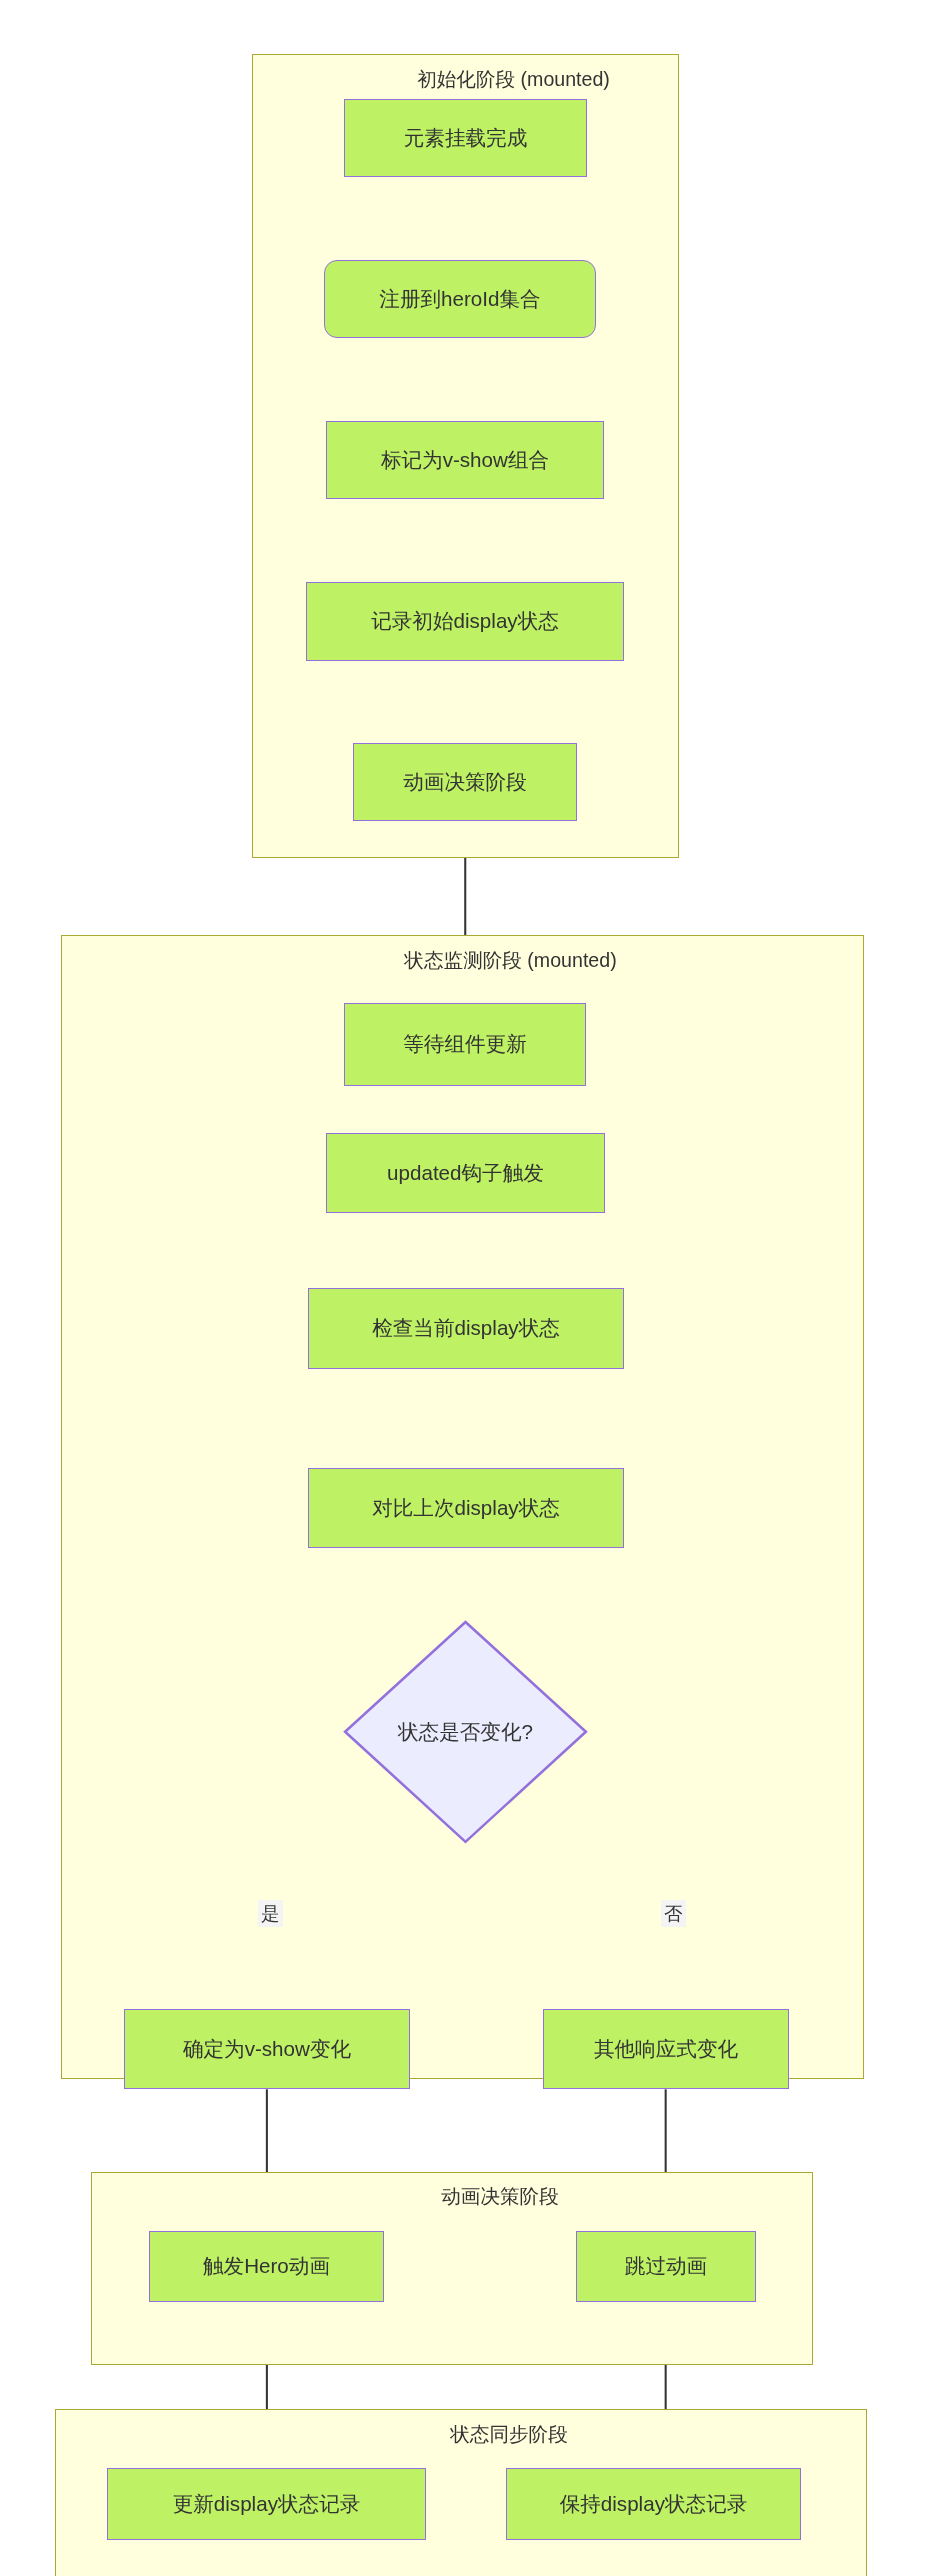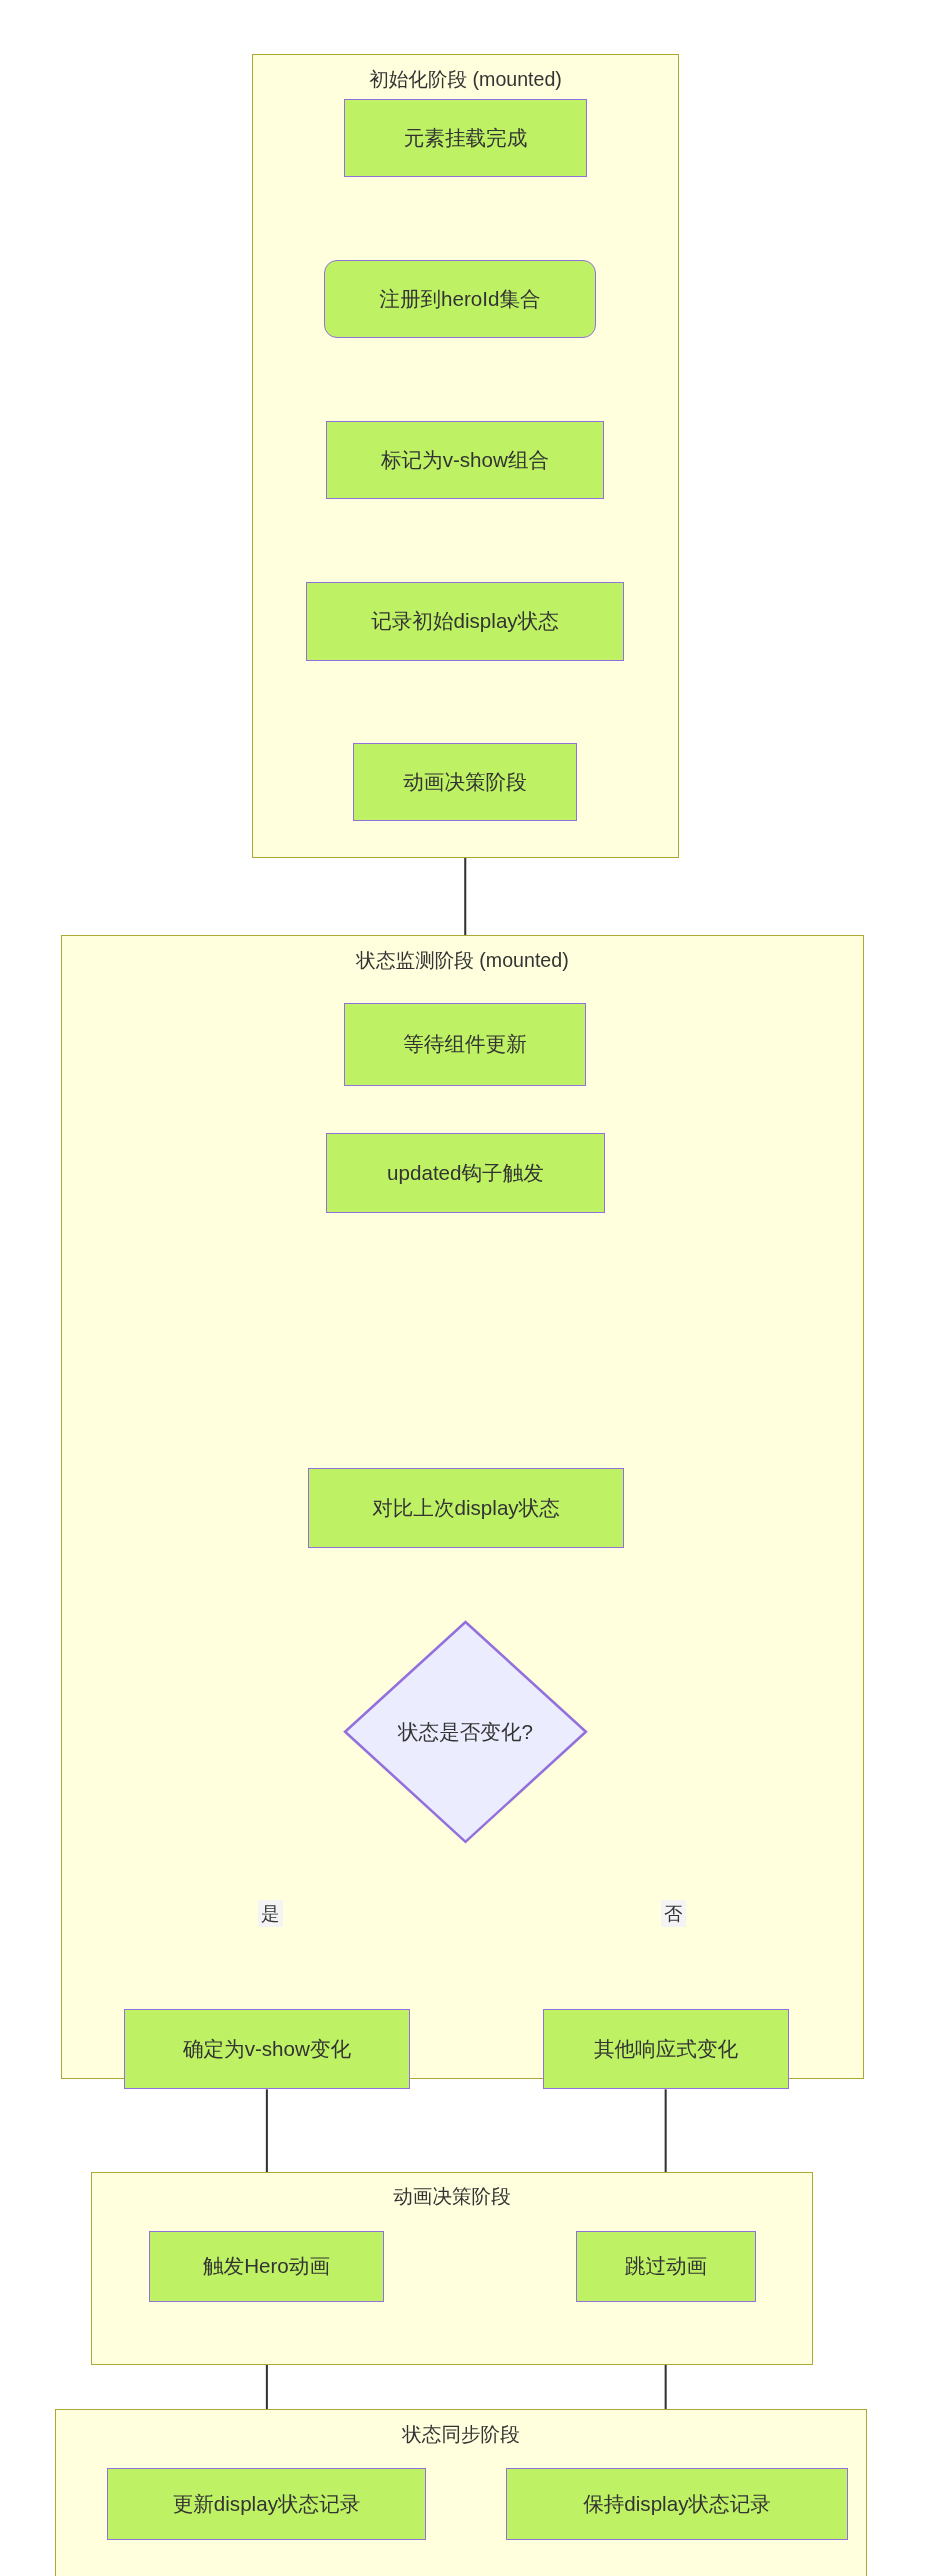--- a/index.html
+++ b/index.html
@@ -27,20 +27,21 @@
   }
   .cluster-title {
     position: absolute;
     left: 0;
     right: 0;
     text-align: center;
     font-size: 19.6px;
     color: #333333;
     font-family: "Liberation Sans", sans-serif;
     white-space: nowrap;
+    padding-left: 48px;
   }
   
   .node {
     position: absolute;
     background: #bef264;
     border: 1.5px solid #9370db;
     box-sizing: border-box;
     display: flex;
     align-items: center;
     justify-content: center;
@@ -178,20 +179,23 @@
   </div>
 
   <div class="node" style="left:344px; top:1003px; width:242px; height:83px;">
     <span>等待组件更新</span>
   </div>
 
   <div class="node" style="left:326px; top:1133px; width:279px; height:80px;">
     <span>updated钩子触发</span>
   </div>
 
+  <div class="node" style="left:308px; top:1288px; width:316px; height:81px;">
+    <span>检查当前display状态</span>
+  </div>
 
   <div class="node" style="left:308px; top:1468px; width:316px; height:80px;">
     <span>对比上次display状态</span>
   </div>
 
   <div class="diamond-wrap" style="left:343px; top:1620px; width:245px; height:224px;">
     <svg class="diamond-shape" viewBox="0 0 476 435" preserveAspectRatio="none" xmlns="http://www.w3.org/2000/svg">
       <polygon points="238,4 472,217 238,431 4,217" fill="#ececff" stroke="#9370db" stroke-width="5"></polygon>
     </svg>
     <div class="diamond-label">状态是否变化?</div>
@@ -210,21 +214,21 @@
   </div>
 
   <div class="node" style="left:107px; top:2468px; width:319px; height:72px;">
     <span>更新display状态记录</span>
   </div>
 
   <div class="node" style="left:576px; top:2231px; width:180px; height:71px;">
     <span>跳过动画</span>
   </div>
 
-  <div class="node" style="left:506px; top:2468px; width:342px; height:72px;">
+  <div class="node" style="left:506px; top:2468px; width:295px; height:72px;">
     <span>保持display状态记录</span>
   </div>
 
   <div class="edge-label" style="left:258px; top:1900px;">是</div>
 
   <div class="edge-label" style="left:661px; top:1900px;">否</div>
 
 </div>
 
 

